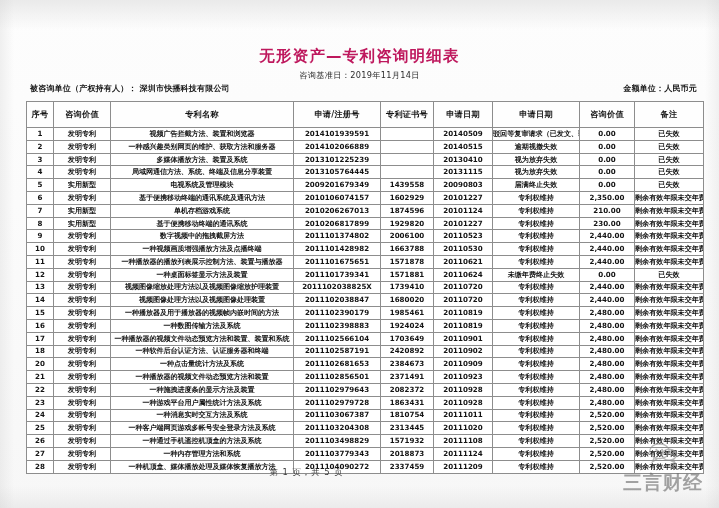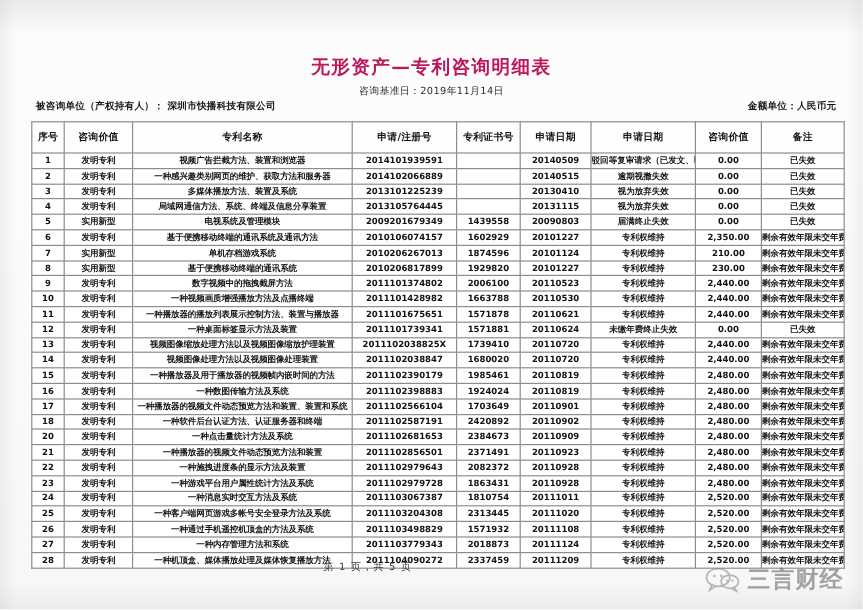--- a/index.html
+++ b/index.html
@@ -137,20 +137,21 @@
 
   
   .watermark {
     position: absolute;
     right: 16px;
     bottom: 12px;
     display: flex;
     align-items: center;
     gap: 6px;
     opacity: .62;
+    flex-direction: column;
   }
   .wm-icon {
     width: 30px;
     height: 22px;
     position: relative;
   }
   .wm-text {
     font-size: 19px;
     font-weight: bold;
     color: #6d6d6d;

